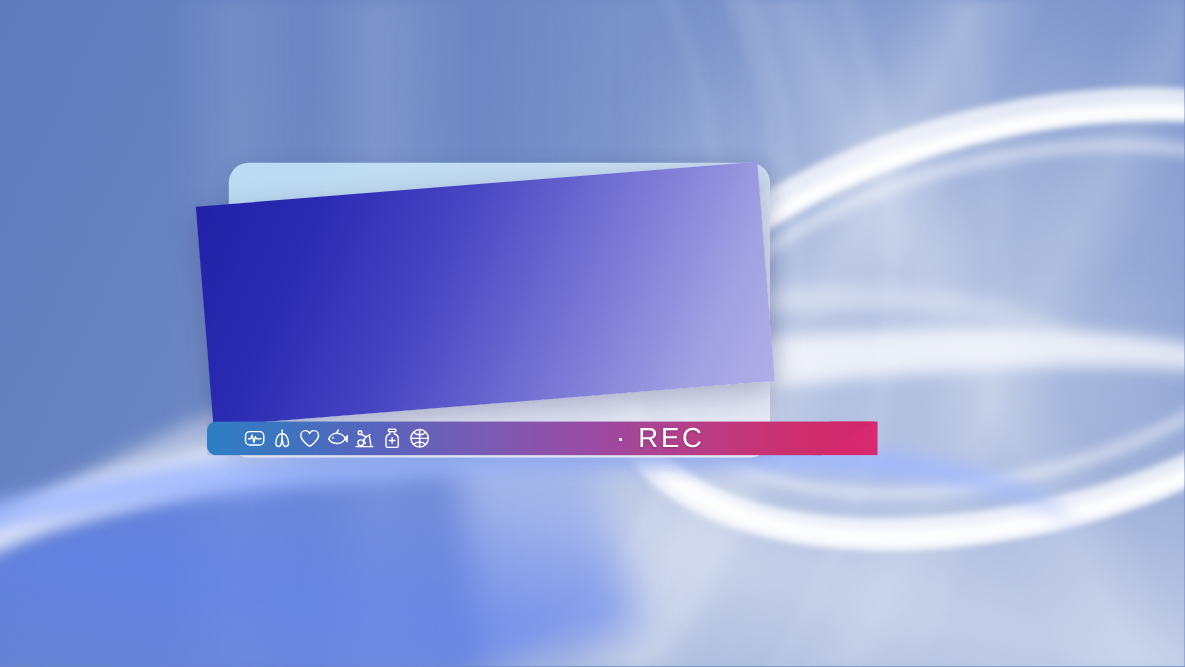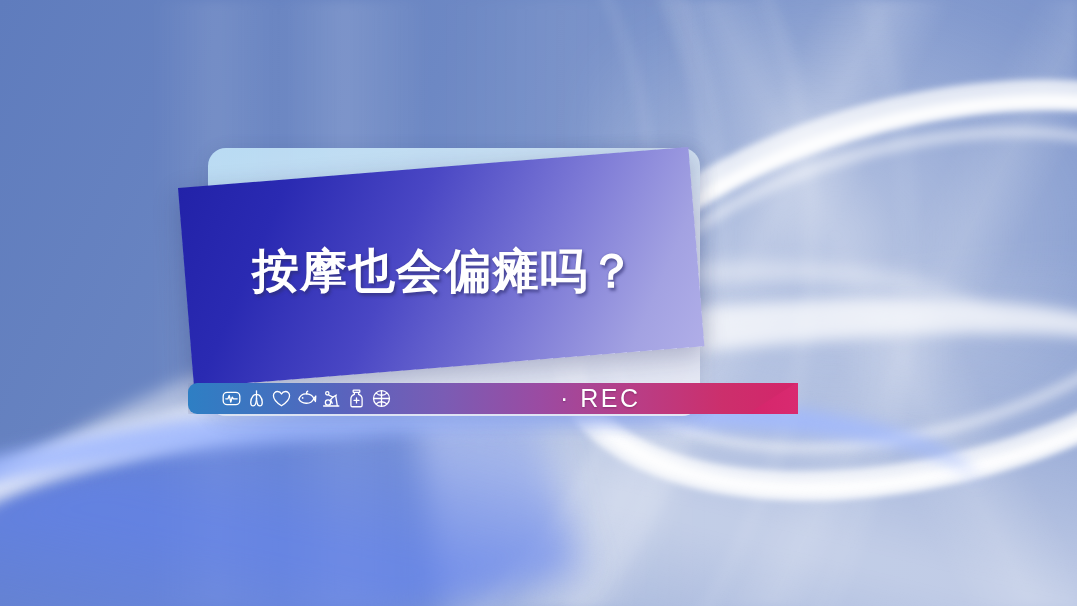--- a/index.html
+++ b/index.html
@@ -253,21 +253,20 @@
   <div class="bg-layer haze-br"></div>
   <div class="bg-layer streak-blue"></div>
   <div class="bg-layer swoosh-3"></div>
   <div class="bg-layer swoosh"></div>
   <div class="bg-layer swoosh-2"></div>
 
   <div id="backdrop-card"></div>
 
   <div id="title-card"></div>
 
-  <div id="title-text">按摩也会偏瘫吗？</div>
 
   <div id="bar-tail"></div>
 
   <div id="status-bar">
 
     <div id="icon-strip">
 
       <span>
         <svg class="hs-icon" viewBox="0 0 24 24">
           <rect x="2.5" y="5" width="19" height="14" rx="4.5"></rect>

